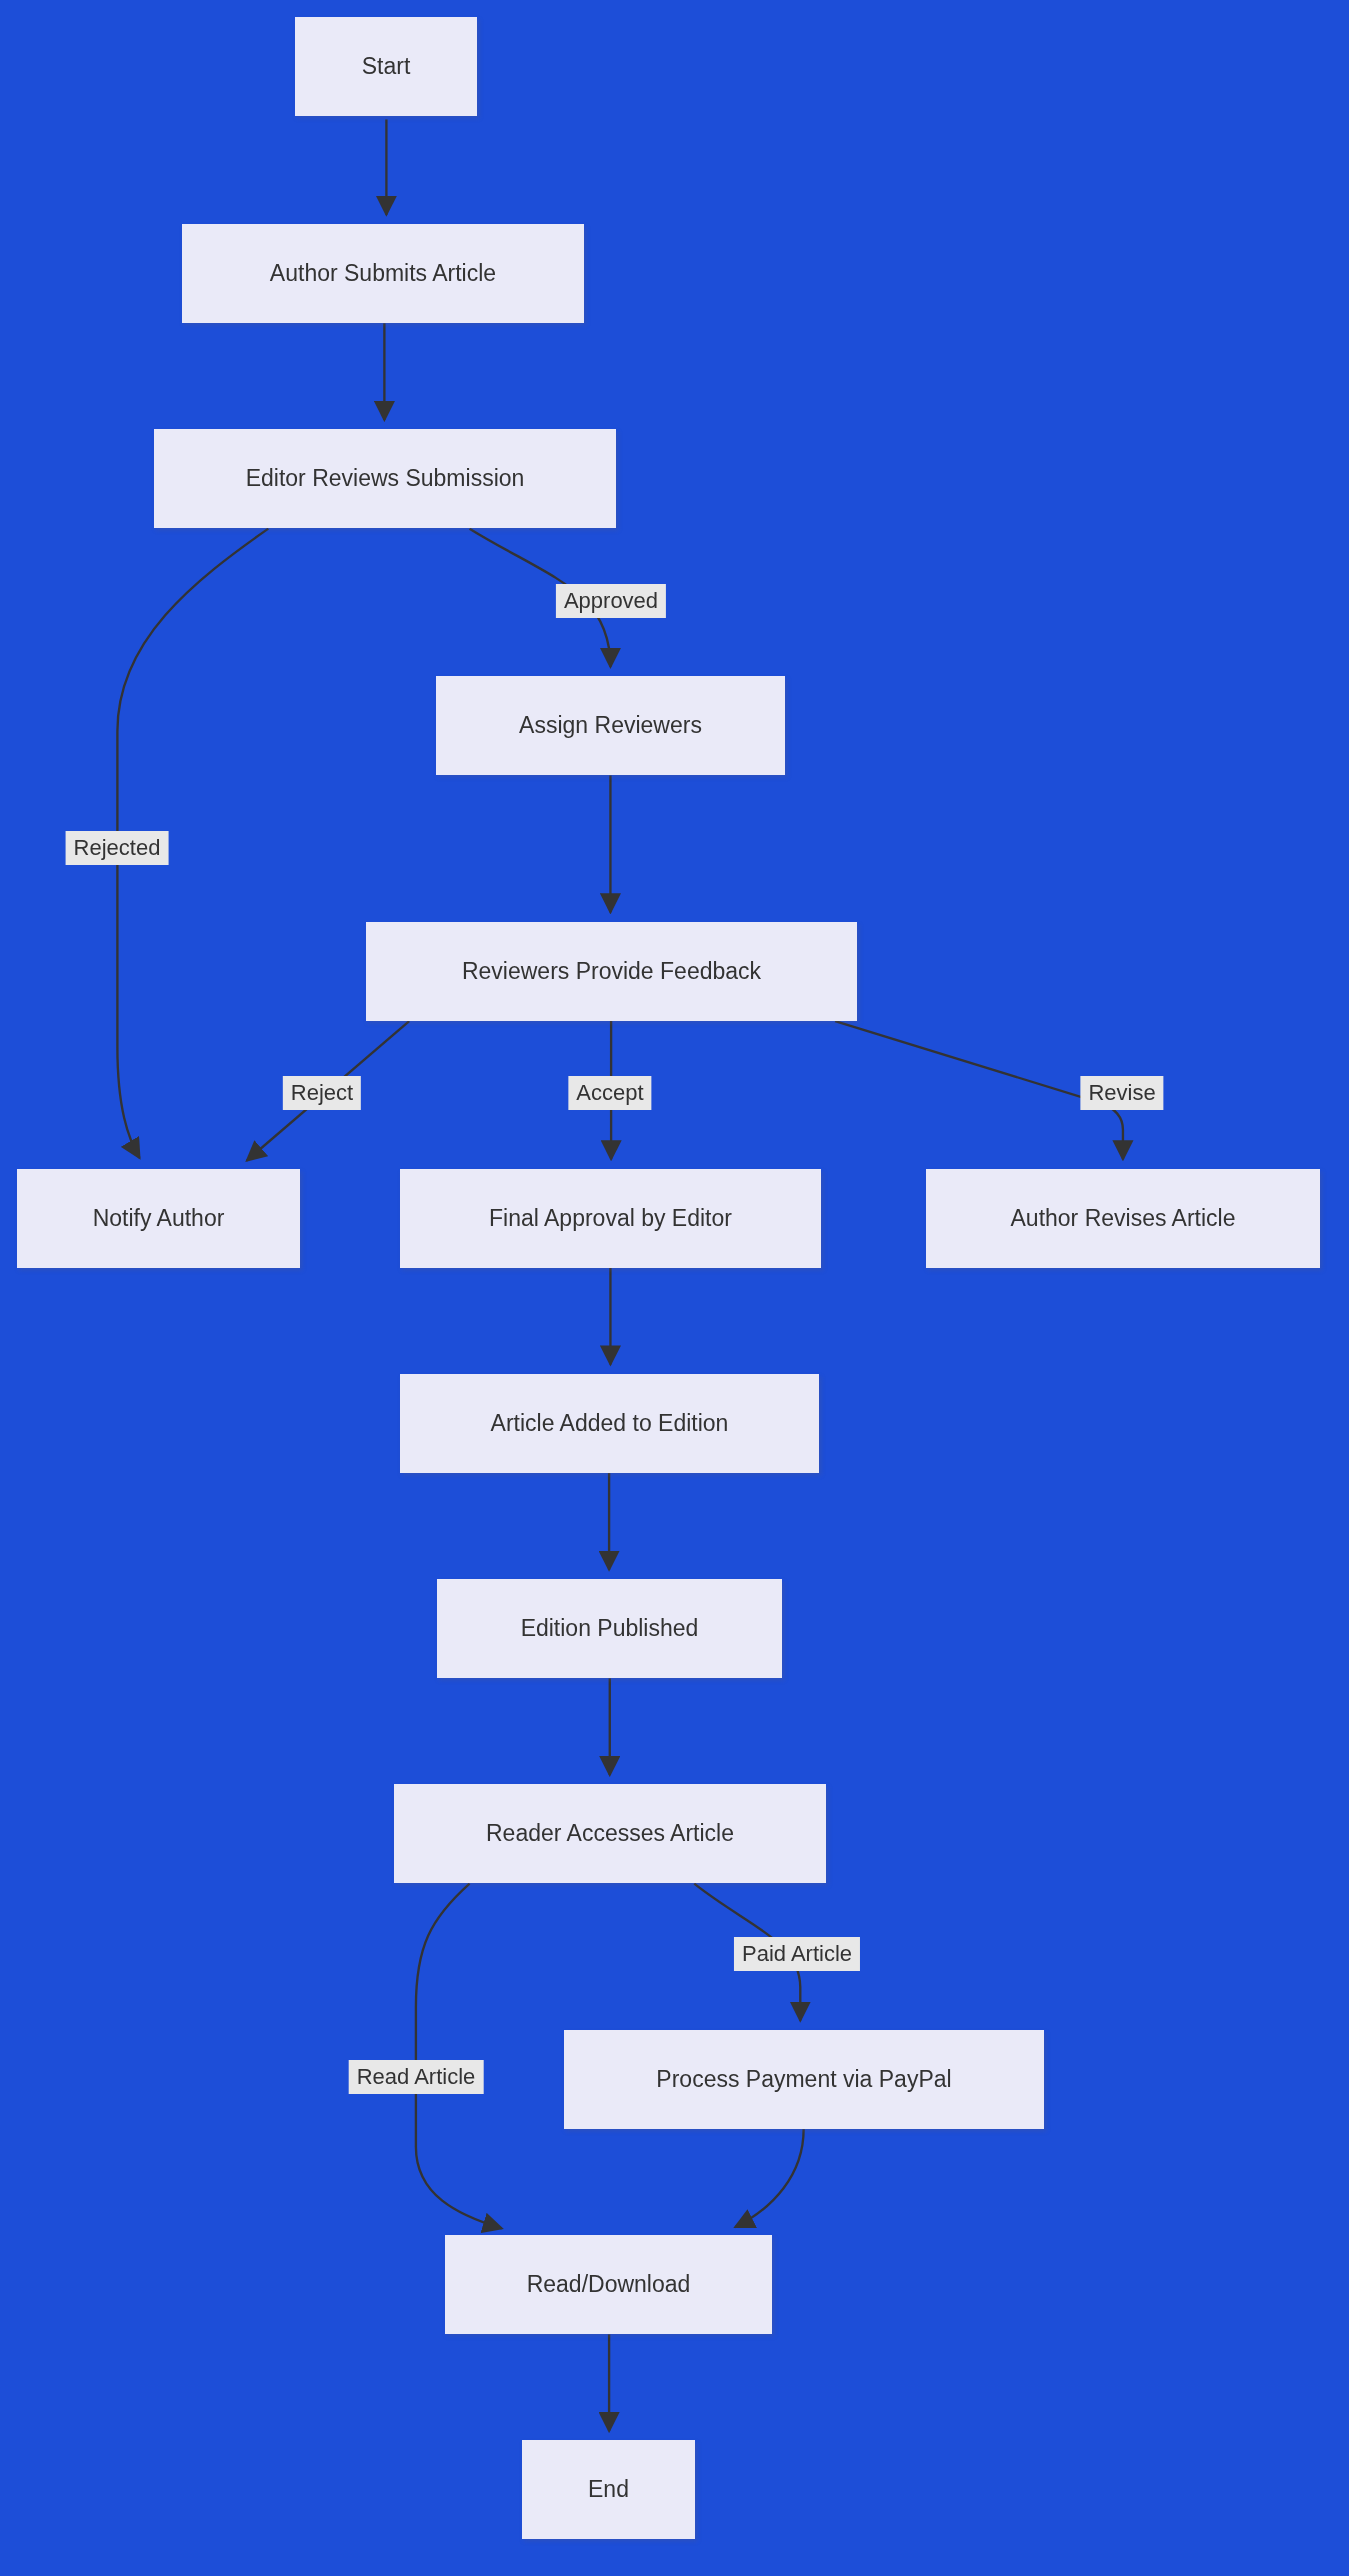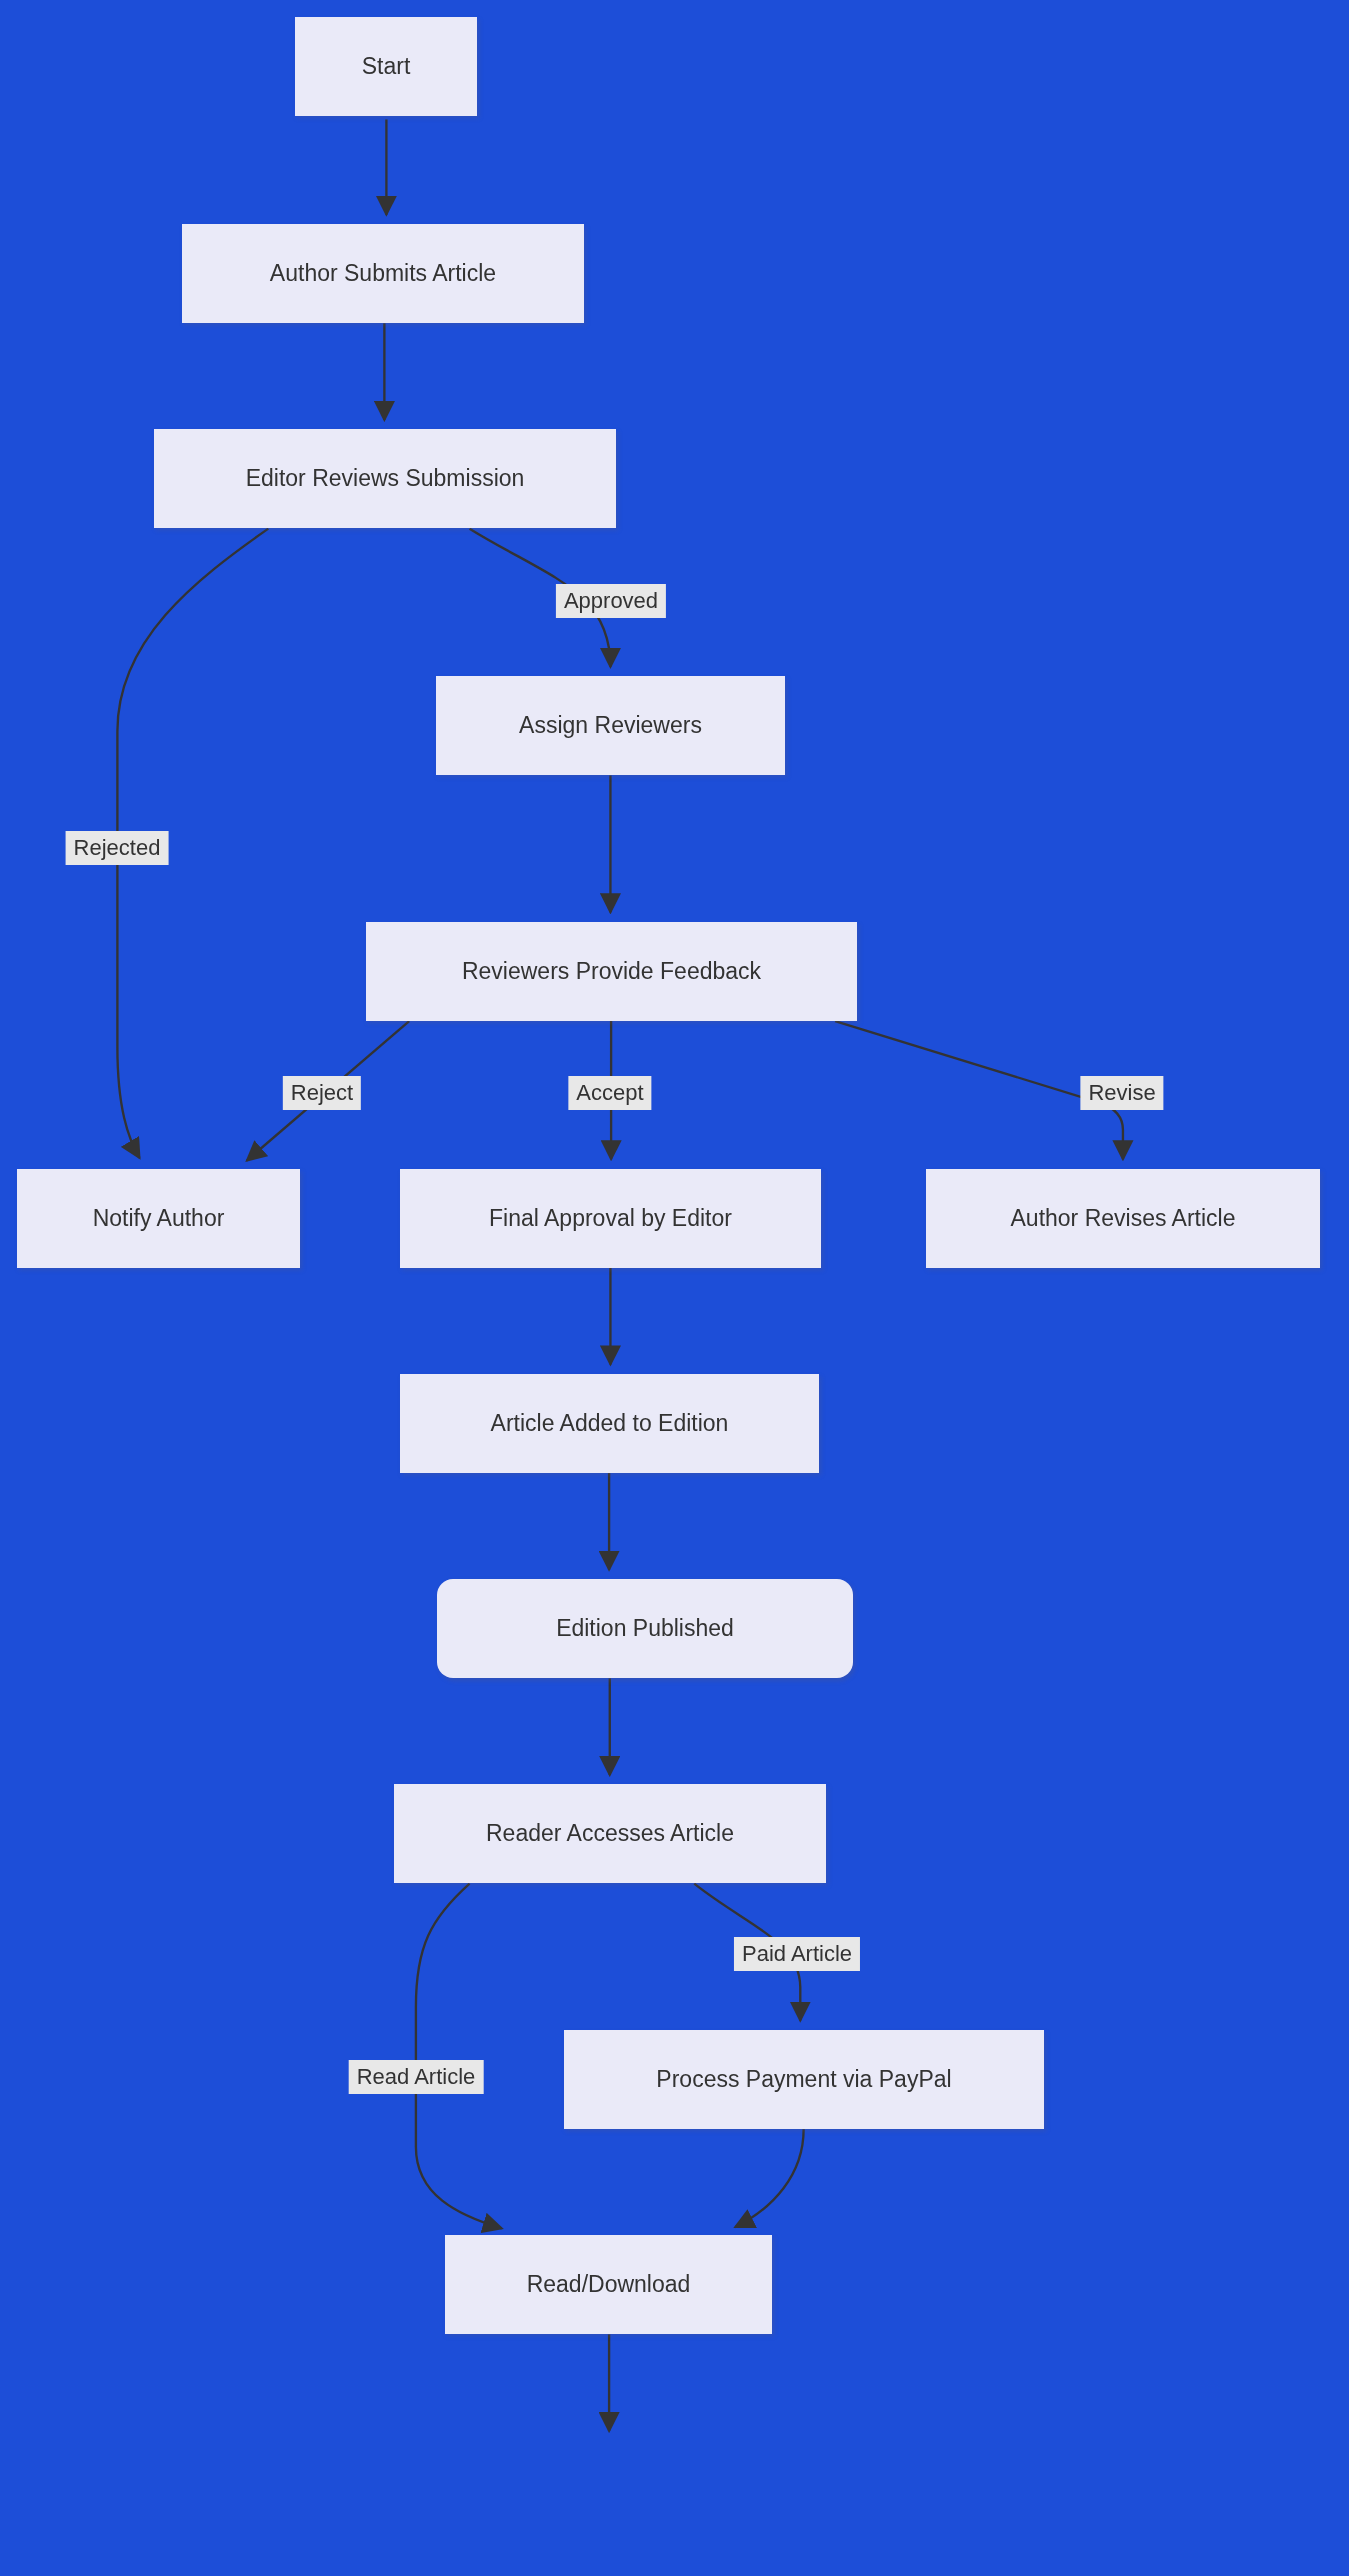--- a/index.html
+++ b/index.html
@@ -99,36 +99,39 @@
     </div>
 
   <div class="node" style="left:926px; top:1169px; width:394px; height:99px;">
       <span>Author Revises Article</span>
     </div>
 
   <div class="node" style="left:400px; top:1374px; width:419px; height:99px;">
       <span>Article Added to Edition</span>
     </div>
 
-  <div class="node" style="left:437px; top:1579px; width:416px; height:99px;border-radius:16px;">
+  <div class="node" style="left:437px; top:1579px; width:345px; height:99px;">
       <span>Edition Published</span>
     </div>
 
   <div class="node" style="left:564px; top:2030px; width:480px; height:99px;">
       <span>Process Payment via PayPal</span>
     </div>
 
   <div class="node" style="left:394px; top:1784px; width:432px; height:99px;">
       <span>Reader Accesses Article</span>
     </div>
 
   <div class="node" style="left:445px; top:2235px; width:327px; height:99px;">
       <span>Read/Download</span>
     </div>
 
+  <div class="node" style="left:522px; top:2440px; width:173px; height:99px;">
+      <span>End</span>
+    </div>
 
   <div class="edge-label" style="left:611px; top:601px;">Approved</div>
 
   <div class="edge-label" style="left:117px; top:848px;">Rejected</div>
 
   <div class="edge-label" style="left:322px; top:1093px;">Reject</div>
 
   <div class="edge-label" style="left:610px; top:1093px;">Accept</div>
 
   <div class="edge-label" style="left:1122px; top:1093px;">Revise</div>

